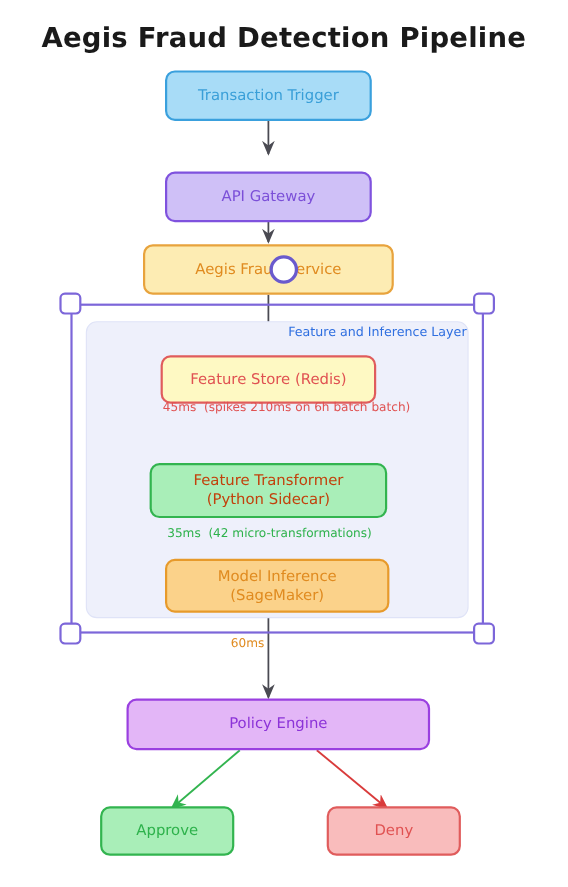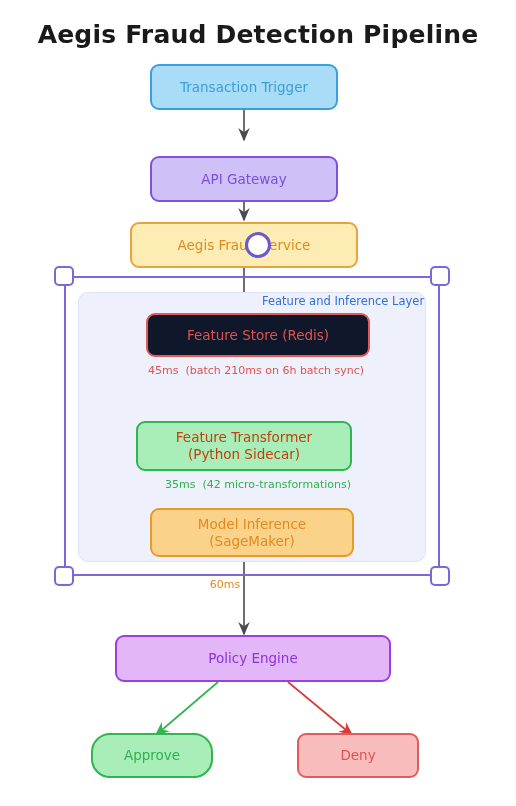--- a/index.html
+++ b/index.html
@@ -138,31 +138,31 @@
 <div class="subgraph-label" style="left:262px; top:294px;">Feature and Inference Layer</div>
 
 <div class="node" style="left:150px; top:64px; width:188px; height:46px; background:#a8dcf7; border-color:#3aa0dd; color:#3a9fd8;">Transaction Trigger</div>
 
 <div class="node" style="left:150px; top:144px; width:188px; height:46px; background:#cfc0f7; border-color:#7f52de; color:#7b4fd8;margin-top:12px;">API Gateway</div>
 
 <div class="node" style="left:130px; top:222px; width:228px; height:46px; background:#fdecb3; border-color:#e8a33d; color:#e08b20;">Aegis Fraud Service</div>
 
 <div class="handle-circle" style="left:245px; top:232px;"></div>
 
-<div class="node" style="left:146px; top:313px; width:224px; height:44px; background:#0f172a; border-color:#e05c5c; color:#e05252;">Feature Store (Redis)</div>
+<div class="node" style="left:146px; top:323px; width:196px; height:44px; background:#fef9c3; border-color:#e05c5c; color:#e05252;">Feature Store (Redis)</div>
 
-<div class="edge-label" style="left:148px; top:364px; width:192px; color:#e05252;">45ms  (batch 210ms on 6h batch sync)</div>
+<div class="edge-label" style="left:148px; top:364px; width:192px; color:#e05252;">45ms  (spikes 210ms on 6h batch batch)</div>
 
 <div class="node" style="left:136px; top:421px; width:216px; height:50px; background:#a9eeb8; border-color:#32b44f; color:#c2410c;">Feature Transformer
 (Python Sidecar)</div>
 
-<div class="edge-label" style="left:152px; top:478px; width:184px; color:#2eb24c;margin-left:13px;">35ms  (42 micro-transformations)</div>
+<div class="edge-label" style="left:152px; top:478px; width:184px; color:#2eb24c;">35ms  (42 micro-transformations)</div>
 
 <div class="node" style="left:150px; top:508px; width:204px; height:49px; background:#fbd28a; border-color:#e79a2b; color:#e08b20;">Model Inference
 (SageMaker)</div>
 
 <div class="edge-label" style="left:204px; top:578px; width:42px; color:#e08b20;">60ms</div>
 
 <div class="node" style="left:115px; top:635px; width:276px; height:47px; background:#e3b6f7; border-color:#9a40e0; color:#8c33d8;">Policy Engine</div>
 
-<div class="node" style="left:91px; top:733px; width:122px; height:45px; background:#a9eeb8; border-color:#32b44f; color:#2eb24c;border-radius:19px;">Approve</div>
+<div class="node" style="left:91px; top:733px; width:122px; height:45px; background:#a9eeb8; border-color:#32b44f; color:#2eb24c;">Approve</div>
 
 <div class="node" style="left:297px; top:733px; width:122px; height:45px; background:#f9bcbc; border-color:#e05c5c; color:#e05252;">Deny</div>
 
 </body></html>

